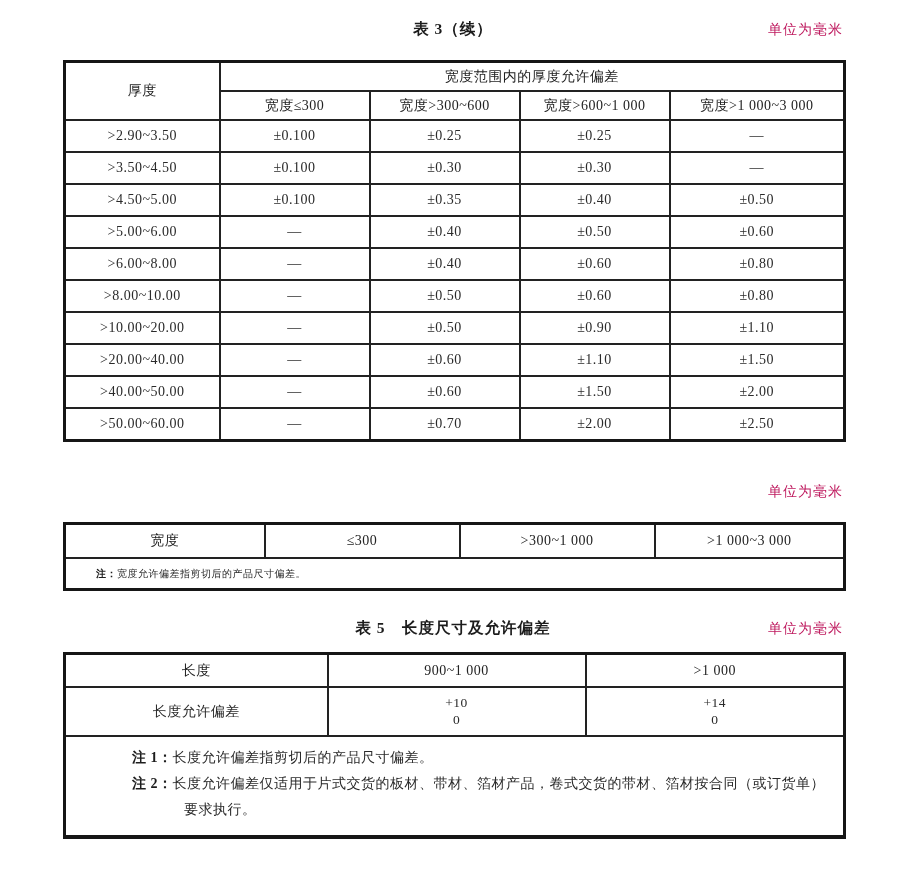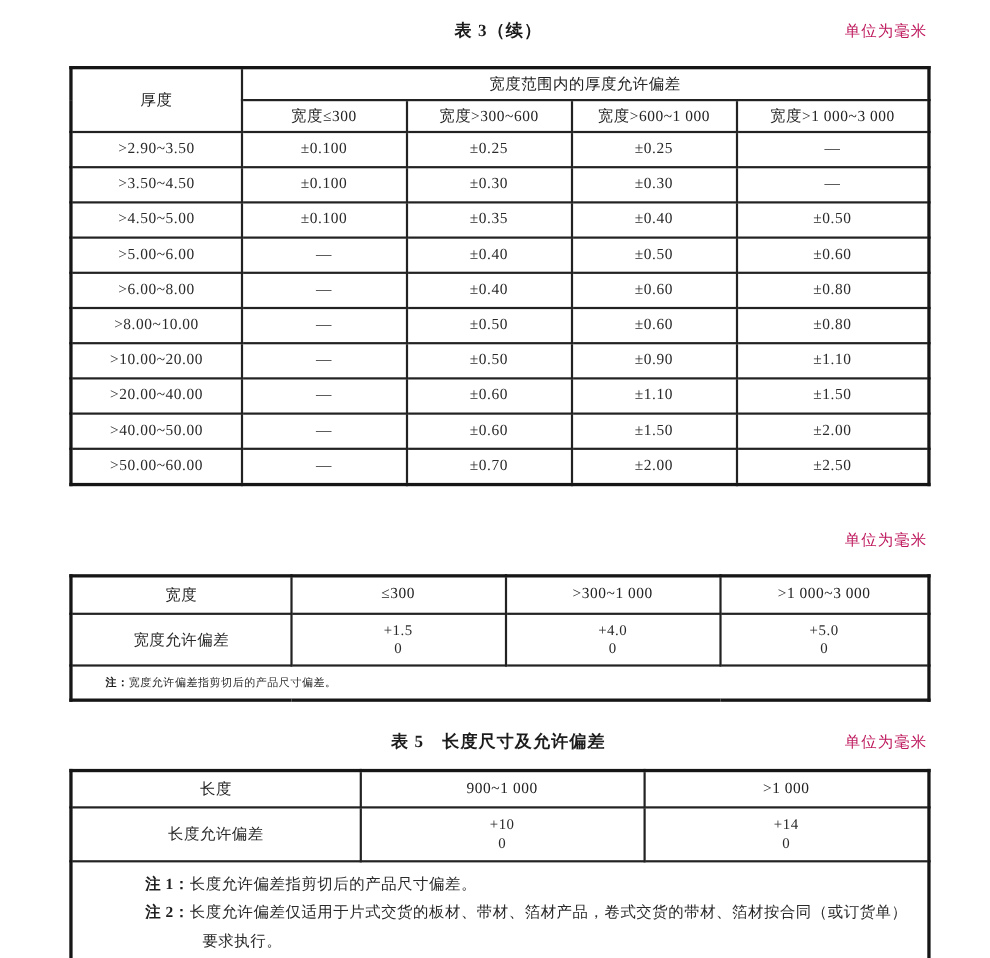--- a/index.html
+++ b/index.html
@@ -213,41 +213,20 @@
       <col style="width:195px">
       <col style="width:190px">
   </colgroup>
   <tbody>
       <tr class="hrow">
     <th>宽度</th>
     <th>≤300</th>
     <th>&gt;300~1 000</th>
     <th>&gt;1 000~3 000</th>
   </tr>
-  <tr class="vrow">
-    <td>宽度允许偏差</td>
-    <td>
-      <div class="stack">
-        <div>+1.5</div>
-        <div>0</div>
-      </div>
-    </td>
-    <td>
-      <div class="stack">
-        <div>+4.0</div>
-        <div>0</div>
-      </div>
-    </td>
-    <td>
-      <div class="stack">
-        <div>+5.0</div>
-        <div>0</div>
-      </div>
-    </td>
-  </tr>
   <tr>
     <td class="note-cell" colspan="4">
       <span class="note-label">注：</span><span>宽度允许偏差指剪切后的产品尺寸偏差。</span>
     </td>
   </tr>
 </tbody>
   </table>
 
 <div class="caption cap3">
   <span class="caption-title">表 5　长度尺寸及允许偏差</span>

